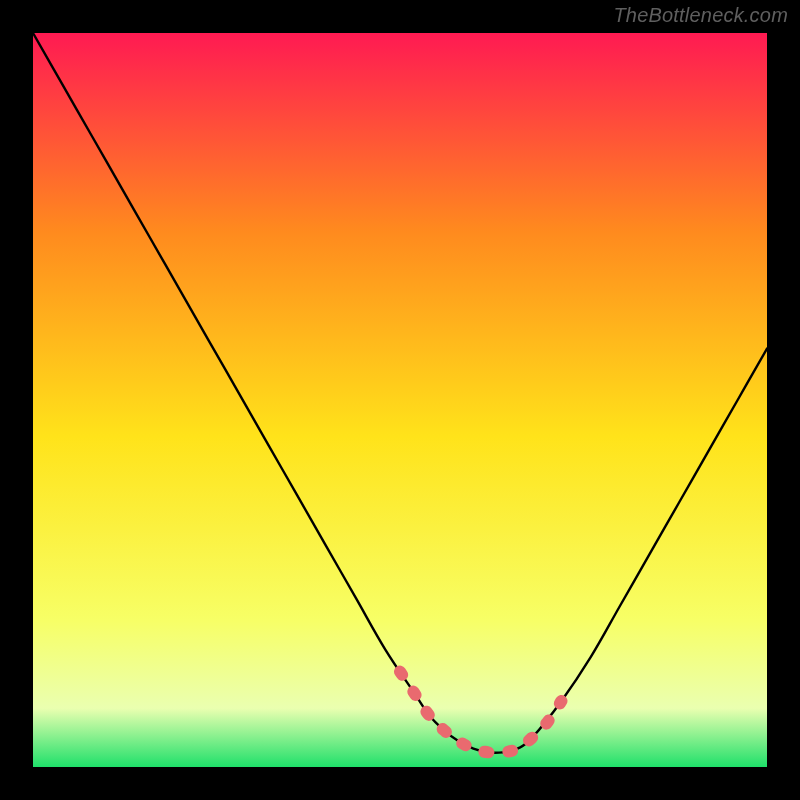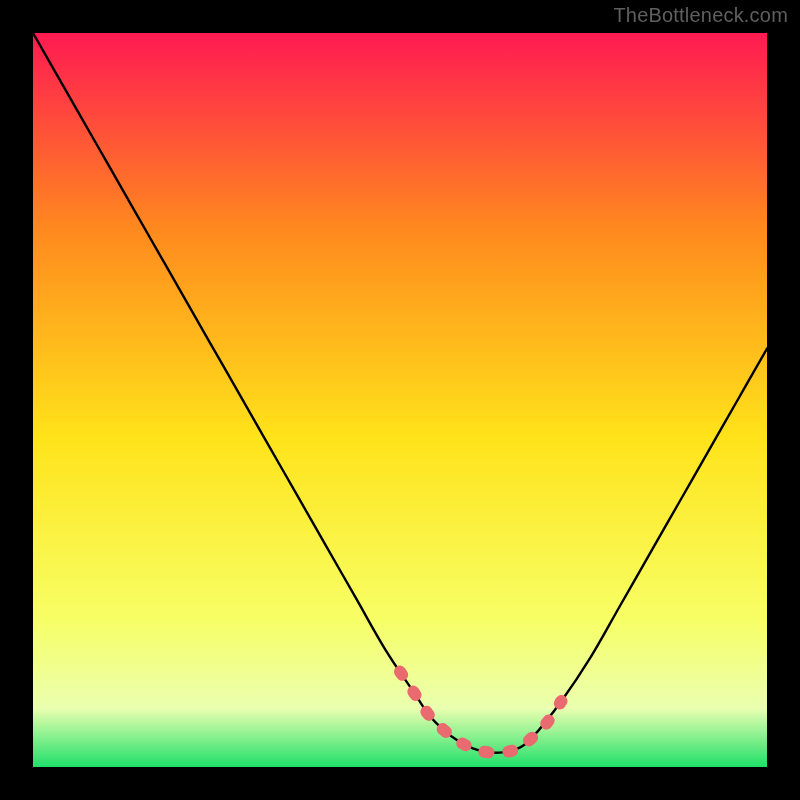--- a/index.html
+++ b/index.html
@@ -9,20 +9,21 @@
     height: 800px;
     background: #000;
     overflow: hidden;
     font-family: Arial, Helvetica, sans-serif;
   }
   .stage {
     position: relative;
     width: 800px;
     height: 800px;
     background: #000;
+    font-style: italic;
   }
   .watermark {
     position: absolute;
     top: 4px;
     right: 12px;
     color: #5f5f5f;
     font-size: 20px;
     font-weight: 500;
     letter-spacing: 0.2px;
     z-index: 5;

